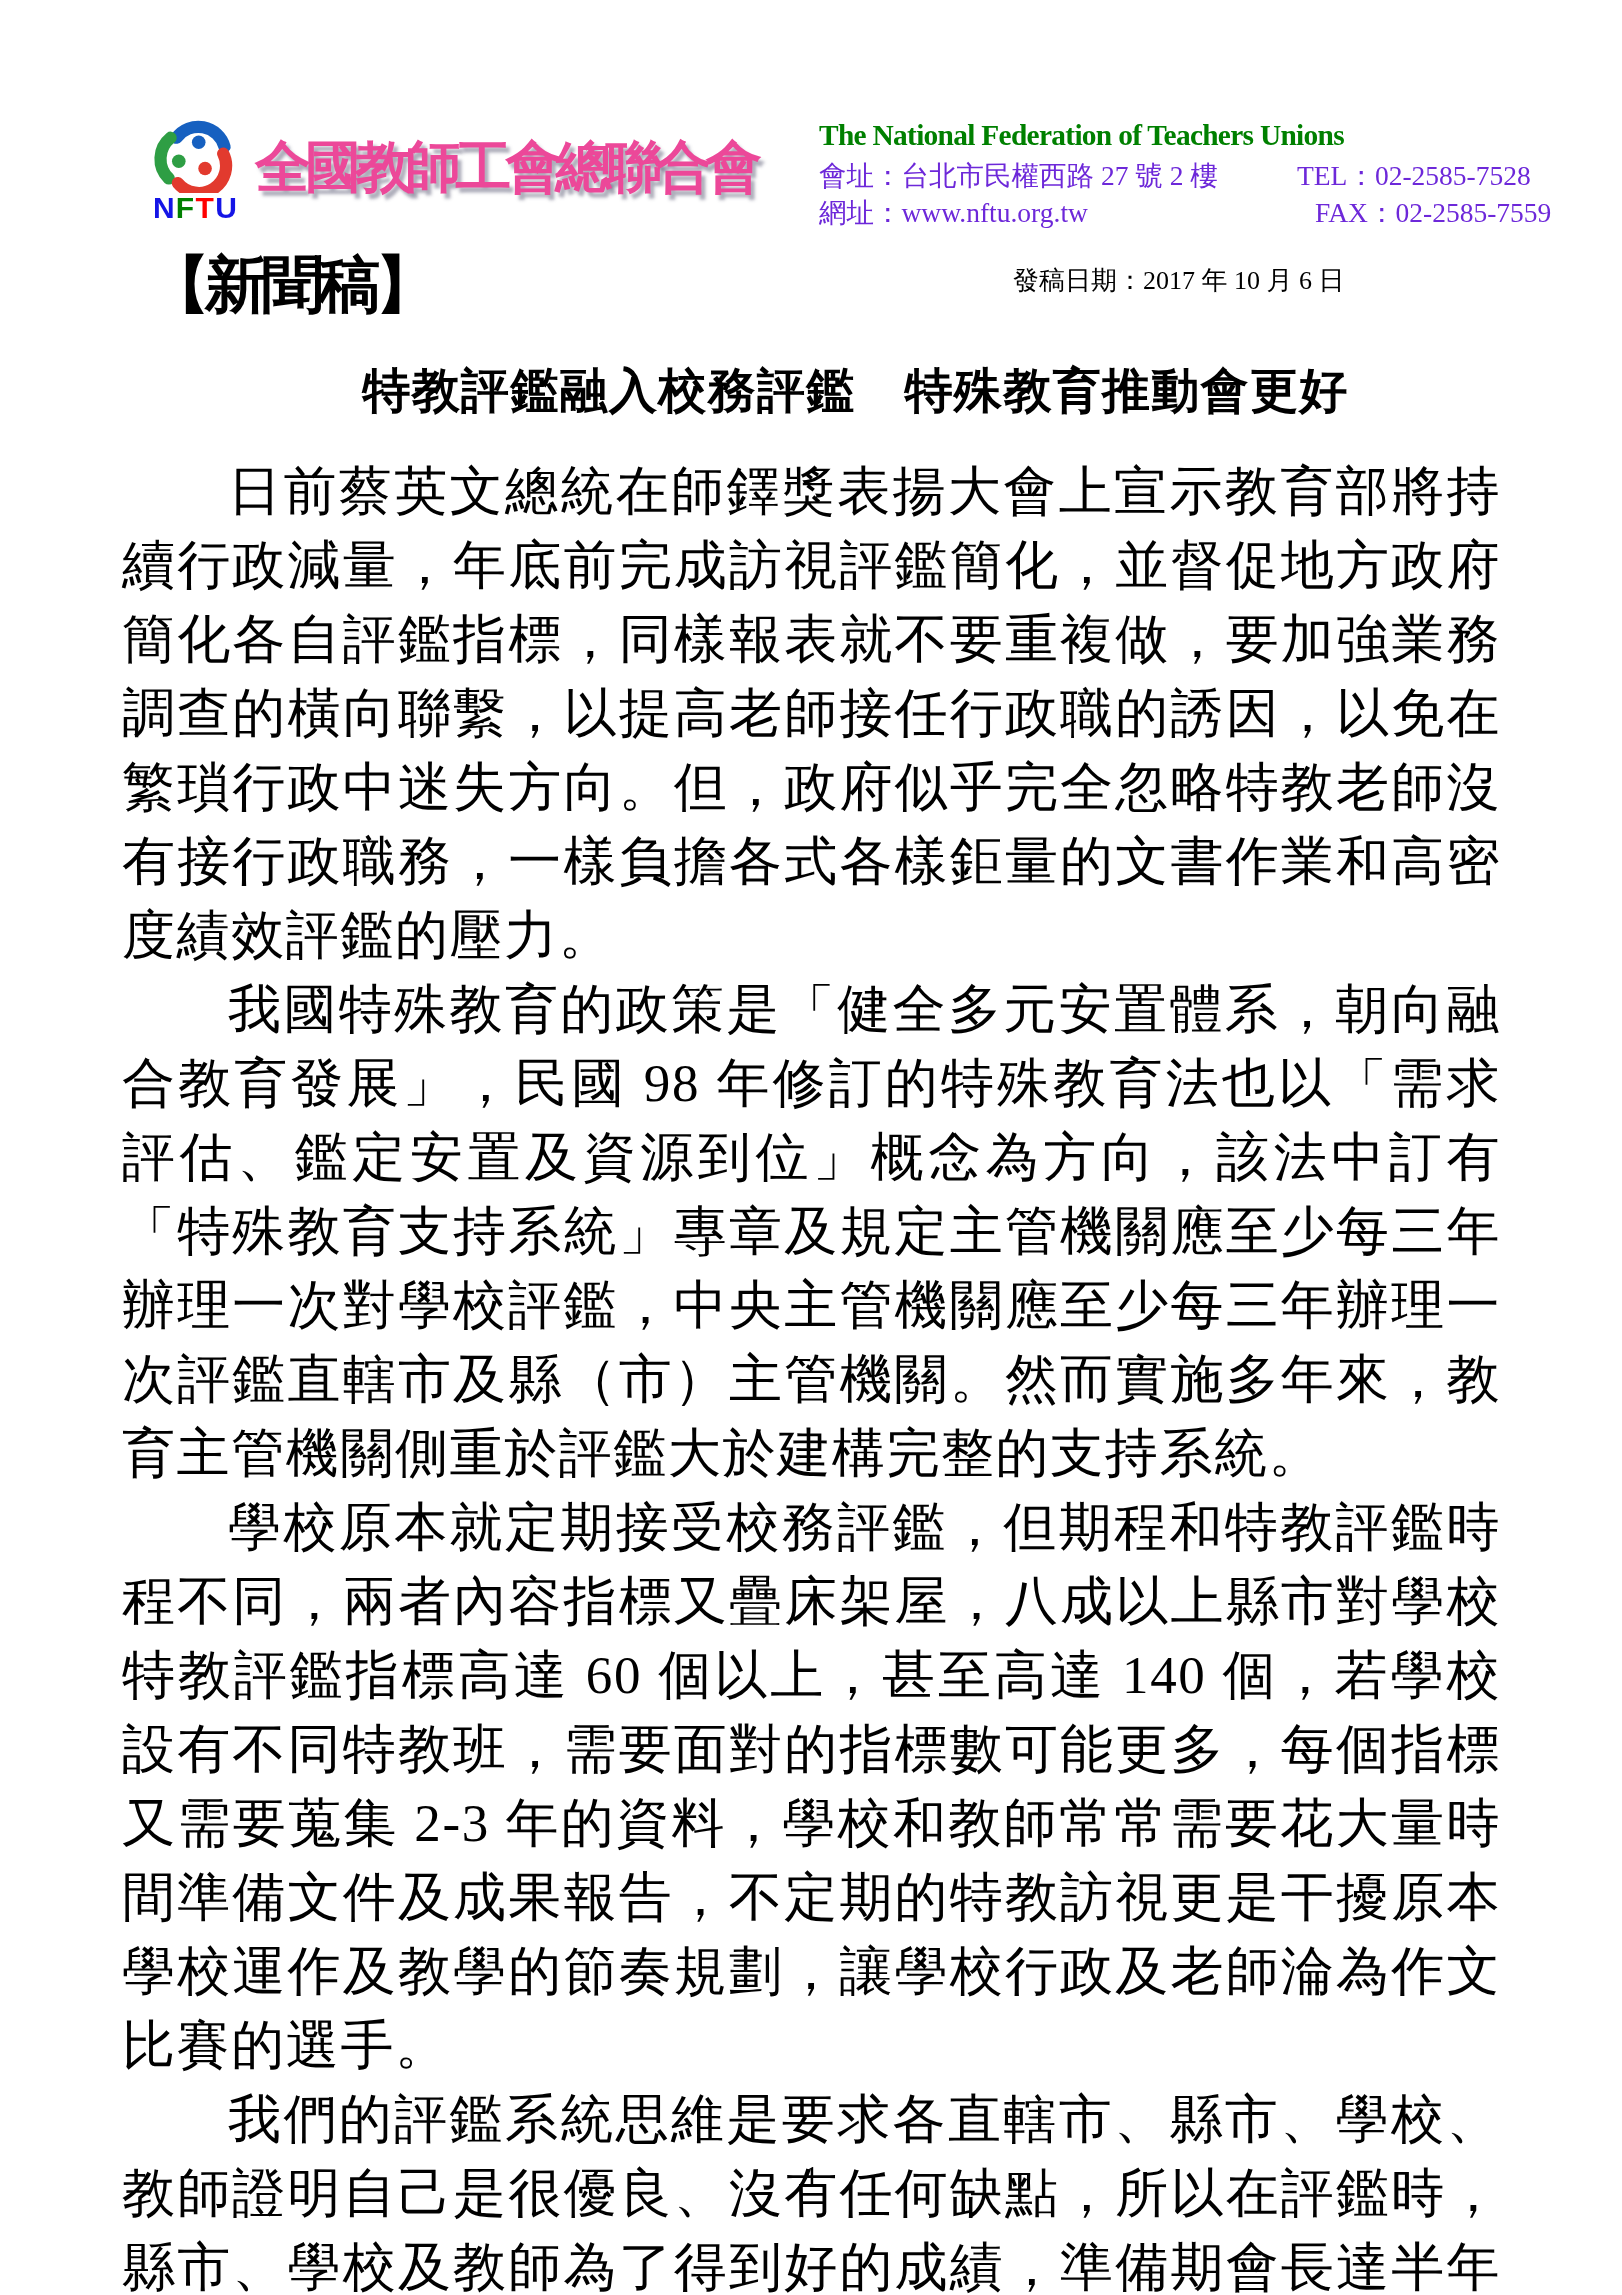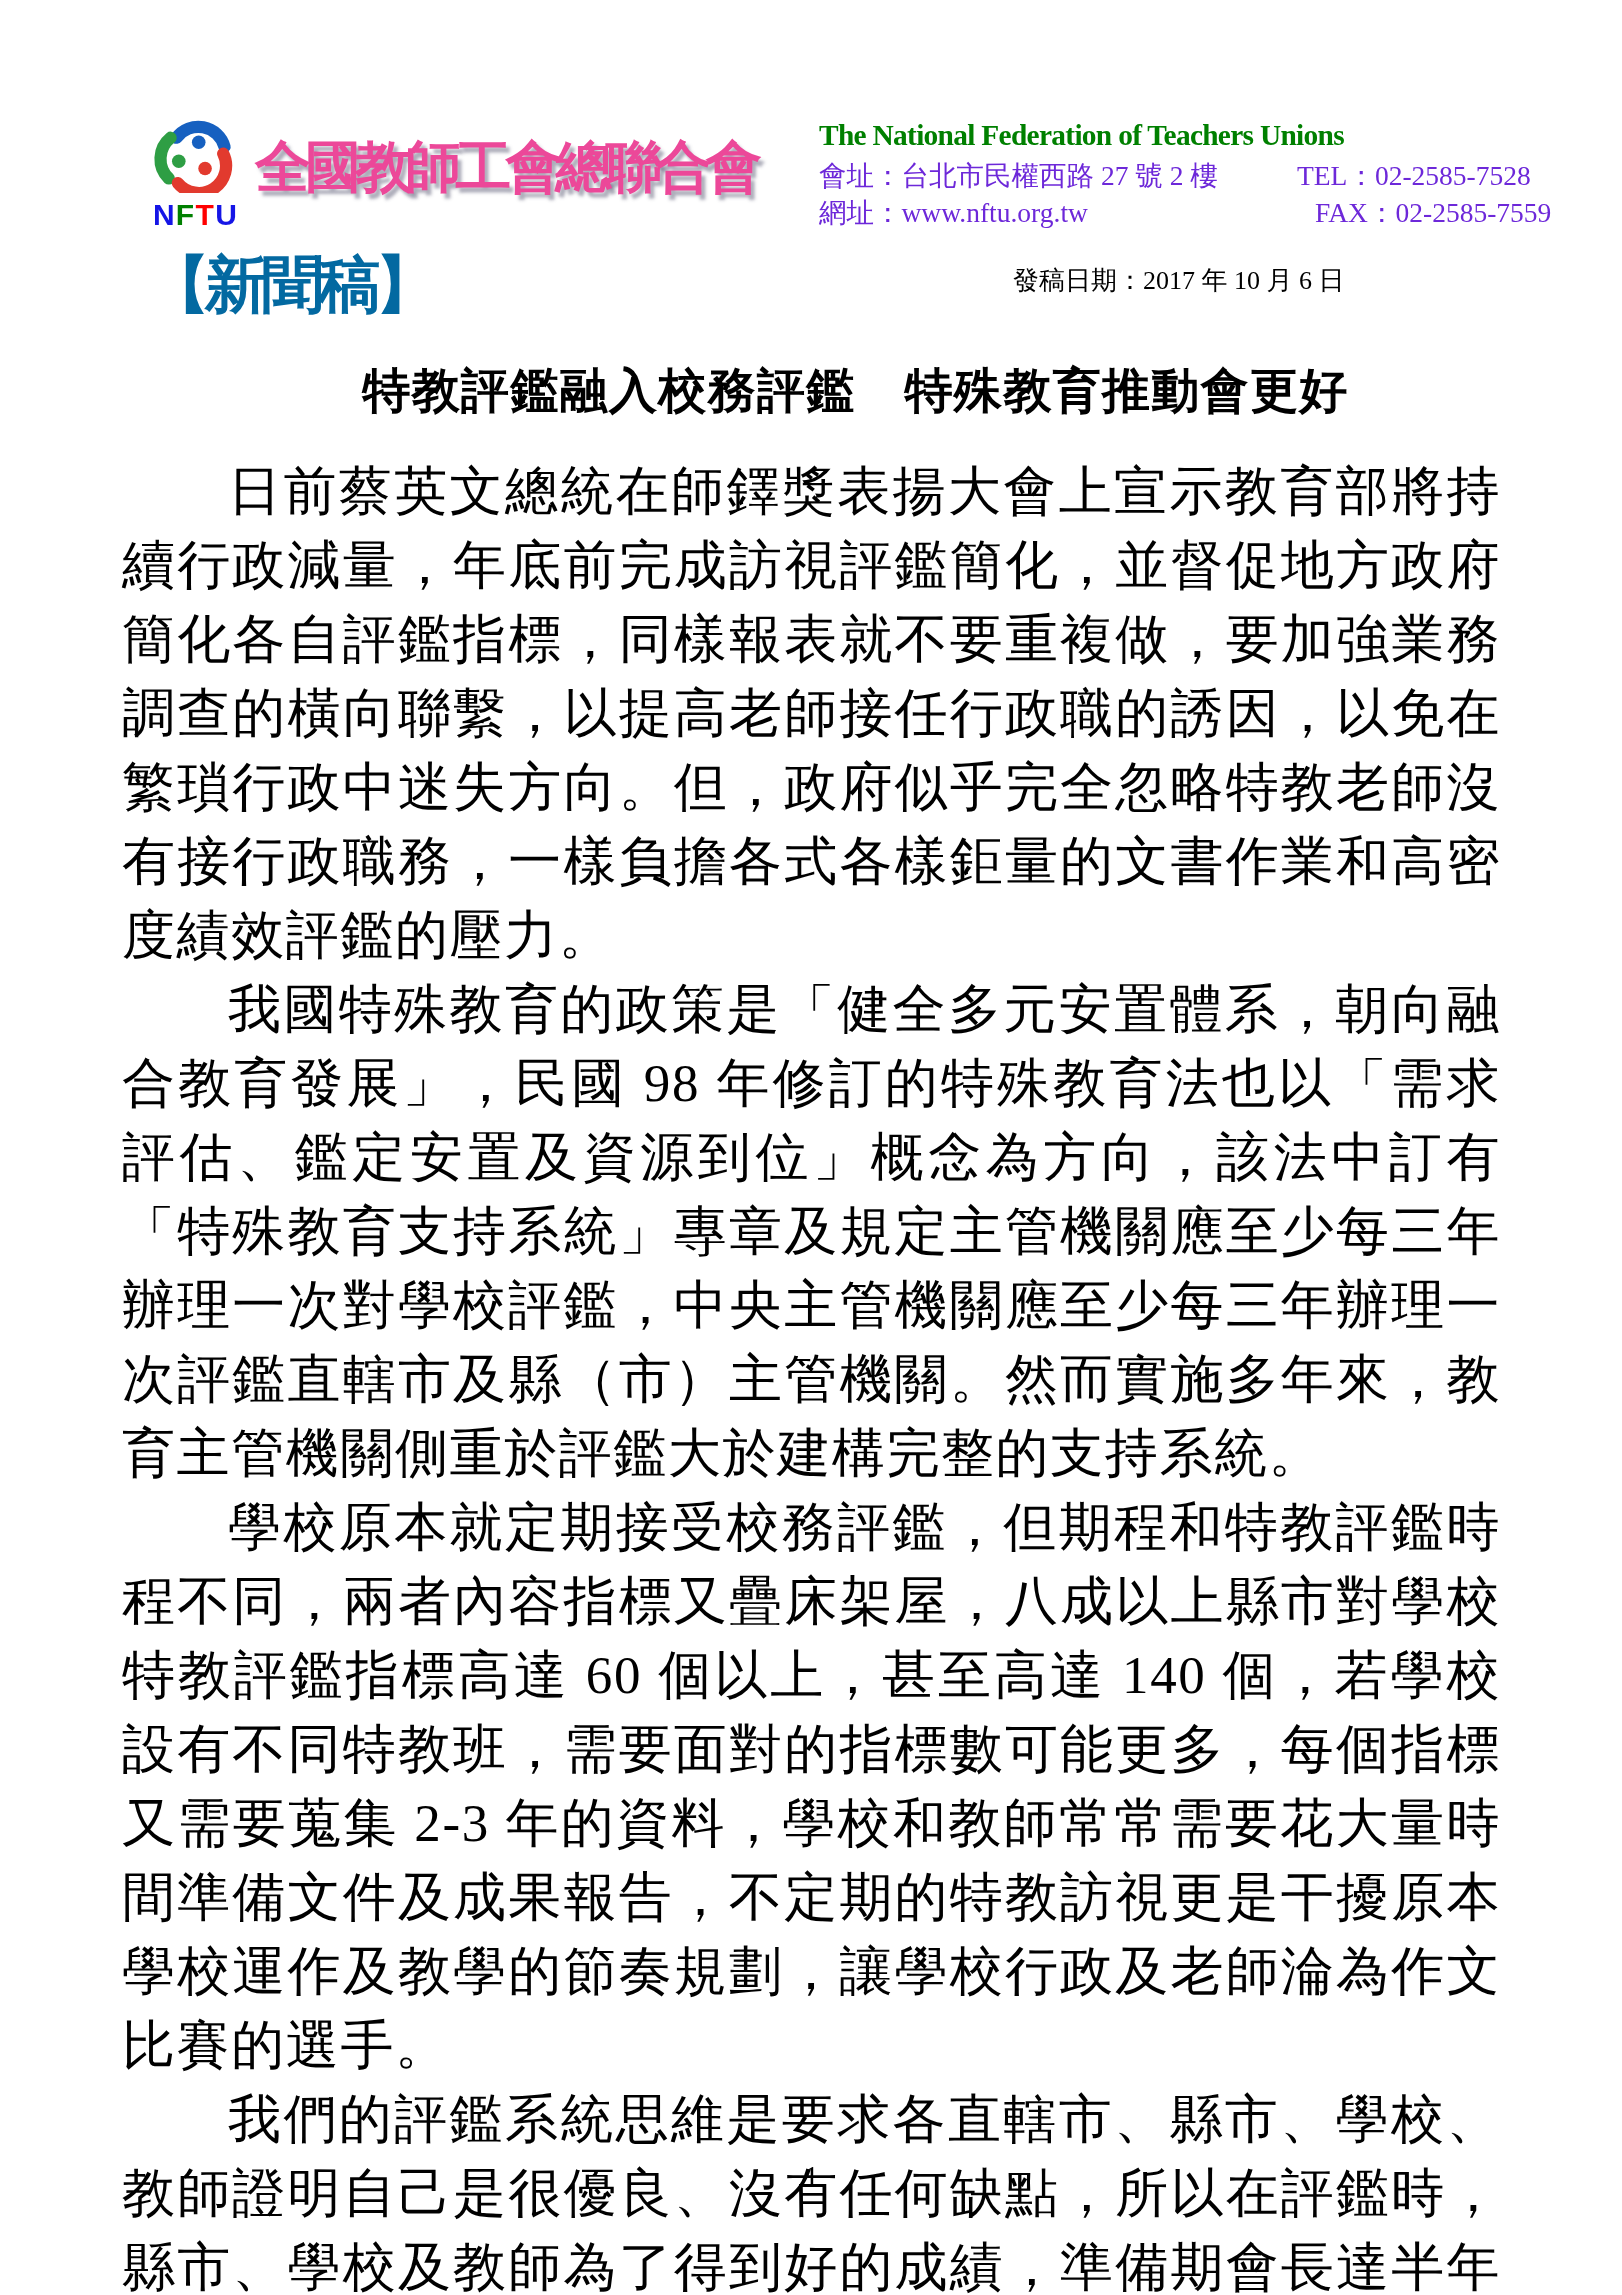--- a/index.html
+++ b/index.html
@@ -22,21 +22,21 @@
     width: 105px;
     text-align: center;
   }
   .logo-svg { width: 92px; height: 77px; display: block; margin: 0 auto; }
   .nftu {
     font-family: "Liberation Sans", "DejaVu Sans", sans-serif;
     font-weight: bold;
     font-size: 30px;
     line-height: 1;
     letter-spacing: 1.3px;
-    margin-top: 7px;
+    margin-top: 0;
     white-space: nowrap;
   }
   .c-blue  { color: #1515e6; }
   .c-green { color: #008000; }
   .c-red   { color: #ff0000; }
 
   .org-zh {
     position: absolute;
     left: 255px;
     top: 130px;
@@ -66,21 +66,21 @@
   .fax  { left: 1315px; top: 195px; }
 
   
   .pr-tag {
     position: absolute;
     left: 148px;
     top: 243px;
     font-size: 62px;
     font-weight: bold;
     letter-spacing: -5.2px;
-    color: #0369a1;
+    color: #000000;
     white-space: nowrap;
   }
   .pr-date {
     position: absolute;
     left: 1013px;
     top: 263px;
     font-size: 26px;
     white-space: nowrap;
   }
 

